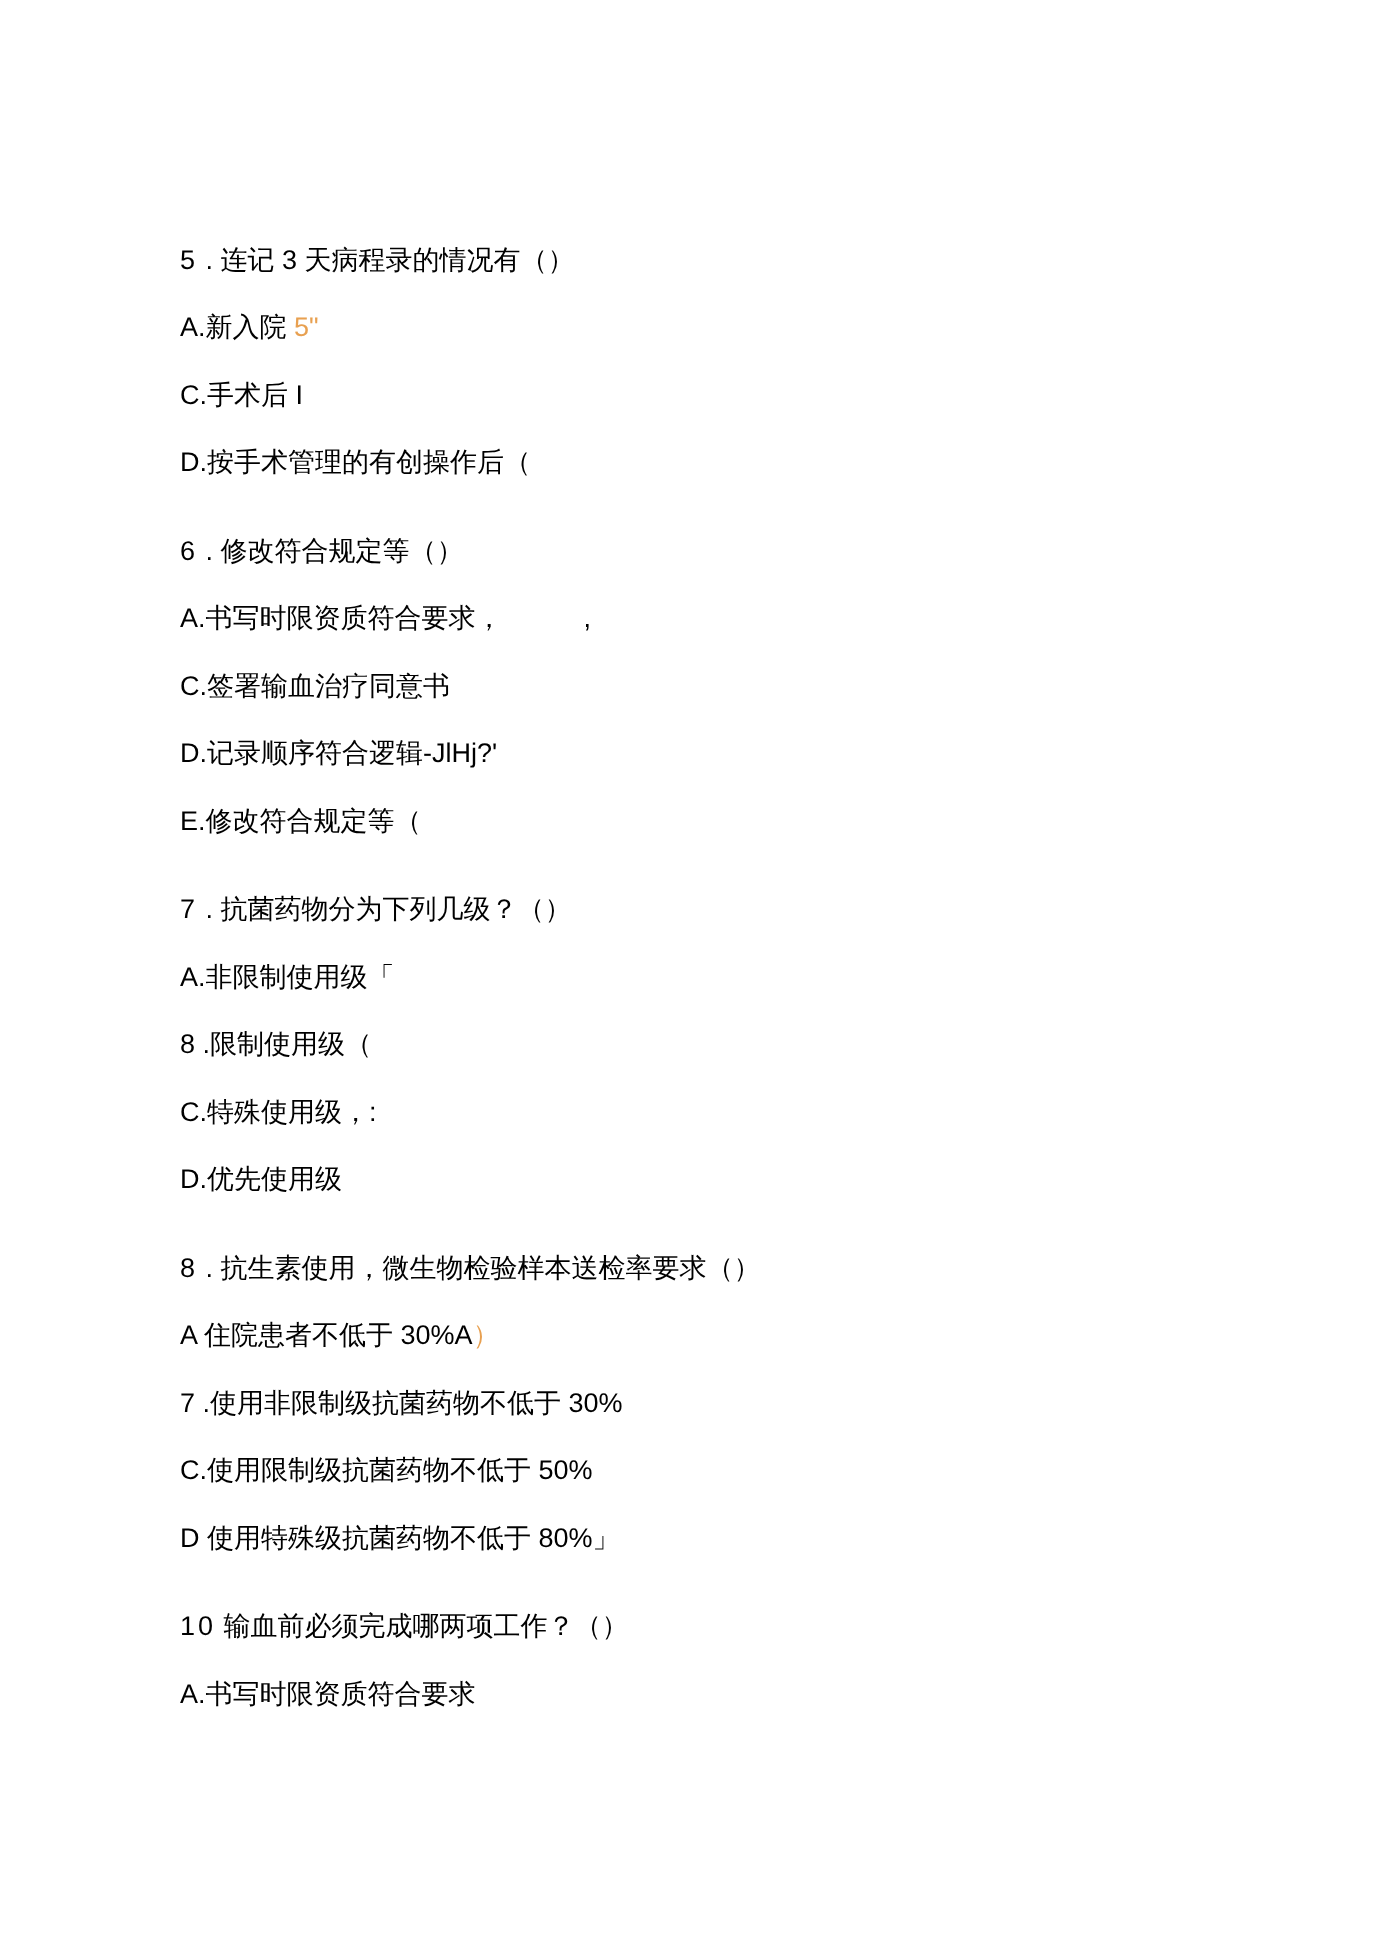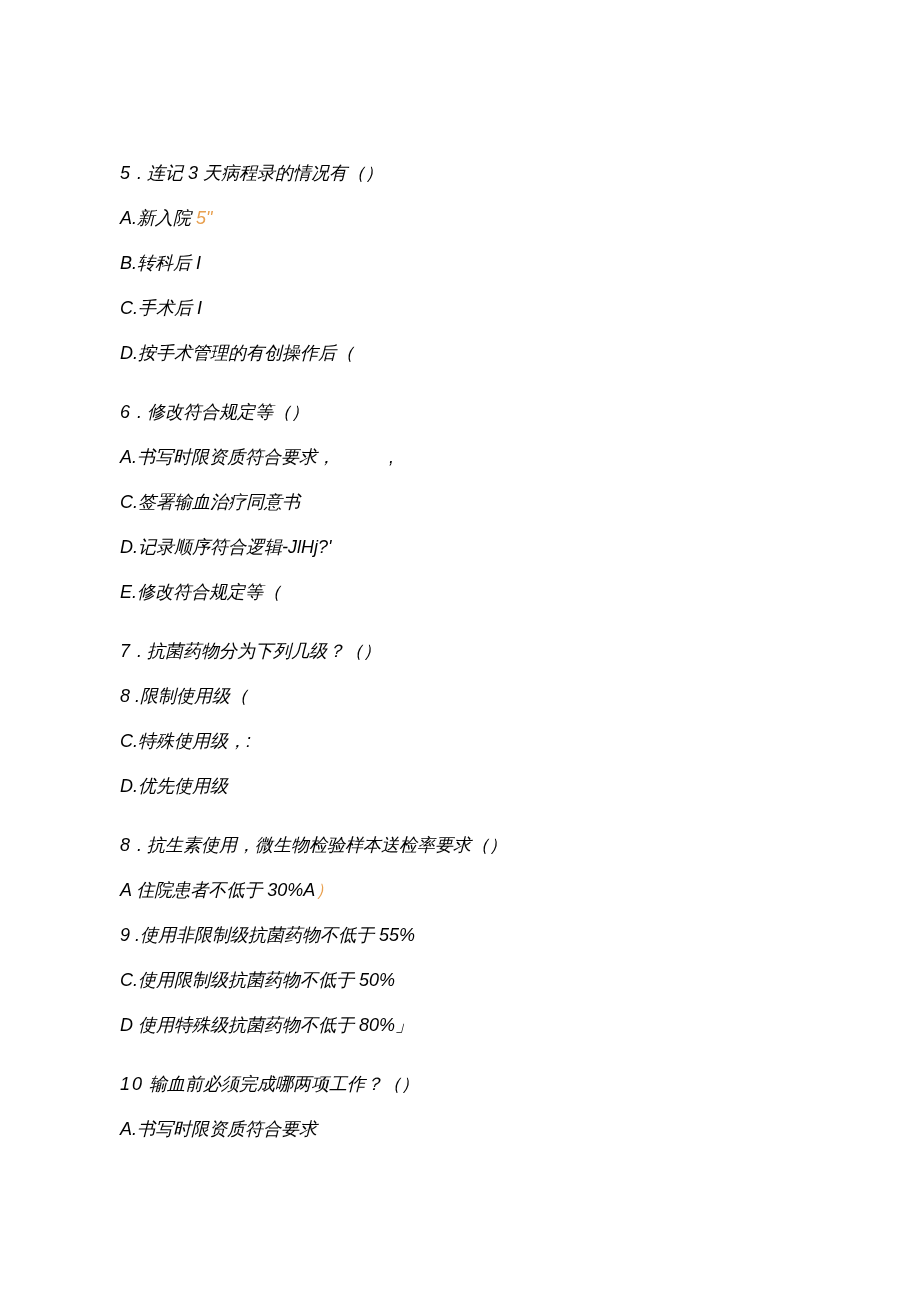--- a/index.html
+++ b/index.html
@@ -12,21 +12,20 @@
       width: 920px;
       height: 1301px;
       font-family: "SimSun", "Microsoft YaHei", Arial, sans-serif;
       font-size: 18px;
       color: #000000;
       line-height: 1.5;
       padding: 160px 120px 100px 120px;
     }
     .question-block {
       margin-bottom: 32px;
-      font-style: italic;
     }
     .question-title {
       margin-bottom: 18px;
     }
     .option {
       margin-bottom: 18px;
     }
     .option:last-child {
       margin-bottom: 0;
       margin-top: 10px;
@@ -40,23 +39,20 @@
   </style>
 </head>
 <body>
 
 <div class="question-block">
   <div class="question-title">
     <span class="q-num">5</span><span> . 连记 3 天病程录的情况有（）</span>
   </div>
   <div class="option">
     <span>A.新入院</span><span class="orange"> 5"</span>
-  </div>
-  <div class="option">
-    <span>B.转科后 I</span>
   </div>
   <div class="option">
     <span>C.手术后 I</span>
   </div>
   <div class="option">
     <span>D.按手术管理的有创操作后（</span>
   </div>
 </div>
 
 <div class="question-block">
@@ -75,39 +71,42 @@
   <div class="option">
     <span>E.修改符合规定等（</span>
   </div>
 </div>
 
 <div class="question-block">
   <div class="question-title">
     <span class="q-num">7</span><span> . 抗菌药物分为下列几级？（）</span>
   </div>
   <div class="option">
+    <span>A.非限制使用级「</span>
+  </div>
+  <div class="option">
     <span>8   .限制使用级（</span>
   </div>
   <div class="option">
     <span>C.特殊使用级，:</span>
   </div>
   <div class="option">
     <span>D.优先使用级</span>
   </div>
 </div>
 
 <div class="question-block">
   <div class="question-title">
     <span class="q-num">8</span><span> . 抗生素使用，微生物检验样本送检率要求（）</span>
   </div>
   <div class="option">
     <span>A 住院患者不低于 30%A</span><span class="orange">）</span>
   </div>
   <div class="option">
-    <span>9   .使用非限制级抗菌药物不低于 55%</span>
+    <span>7   .使用非限制级抗菌药物不低于 30%</span>
   </div>
   <div class="option">
     <span>C.使用限制级抗菌药物不低于 50%</span>
   </div>
   <div class="option">
     <span>D 使用特殊级抗菌药物不低于 80%」</span>
   </div>
 </div>
 
 <div class="question-block">

